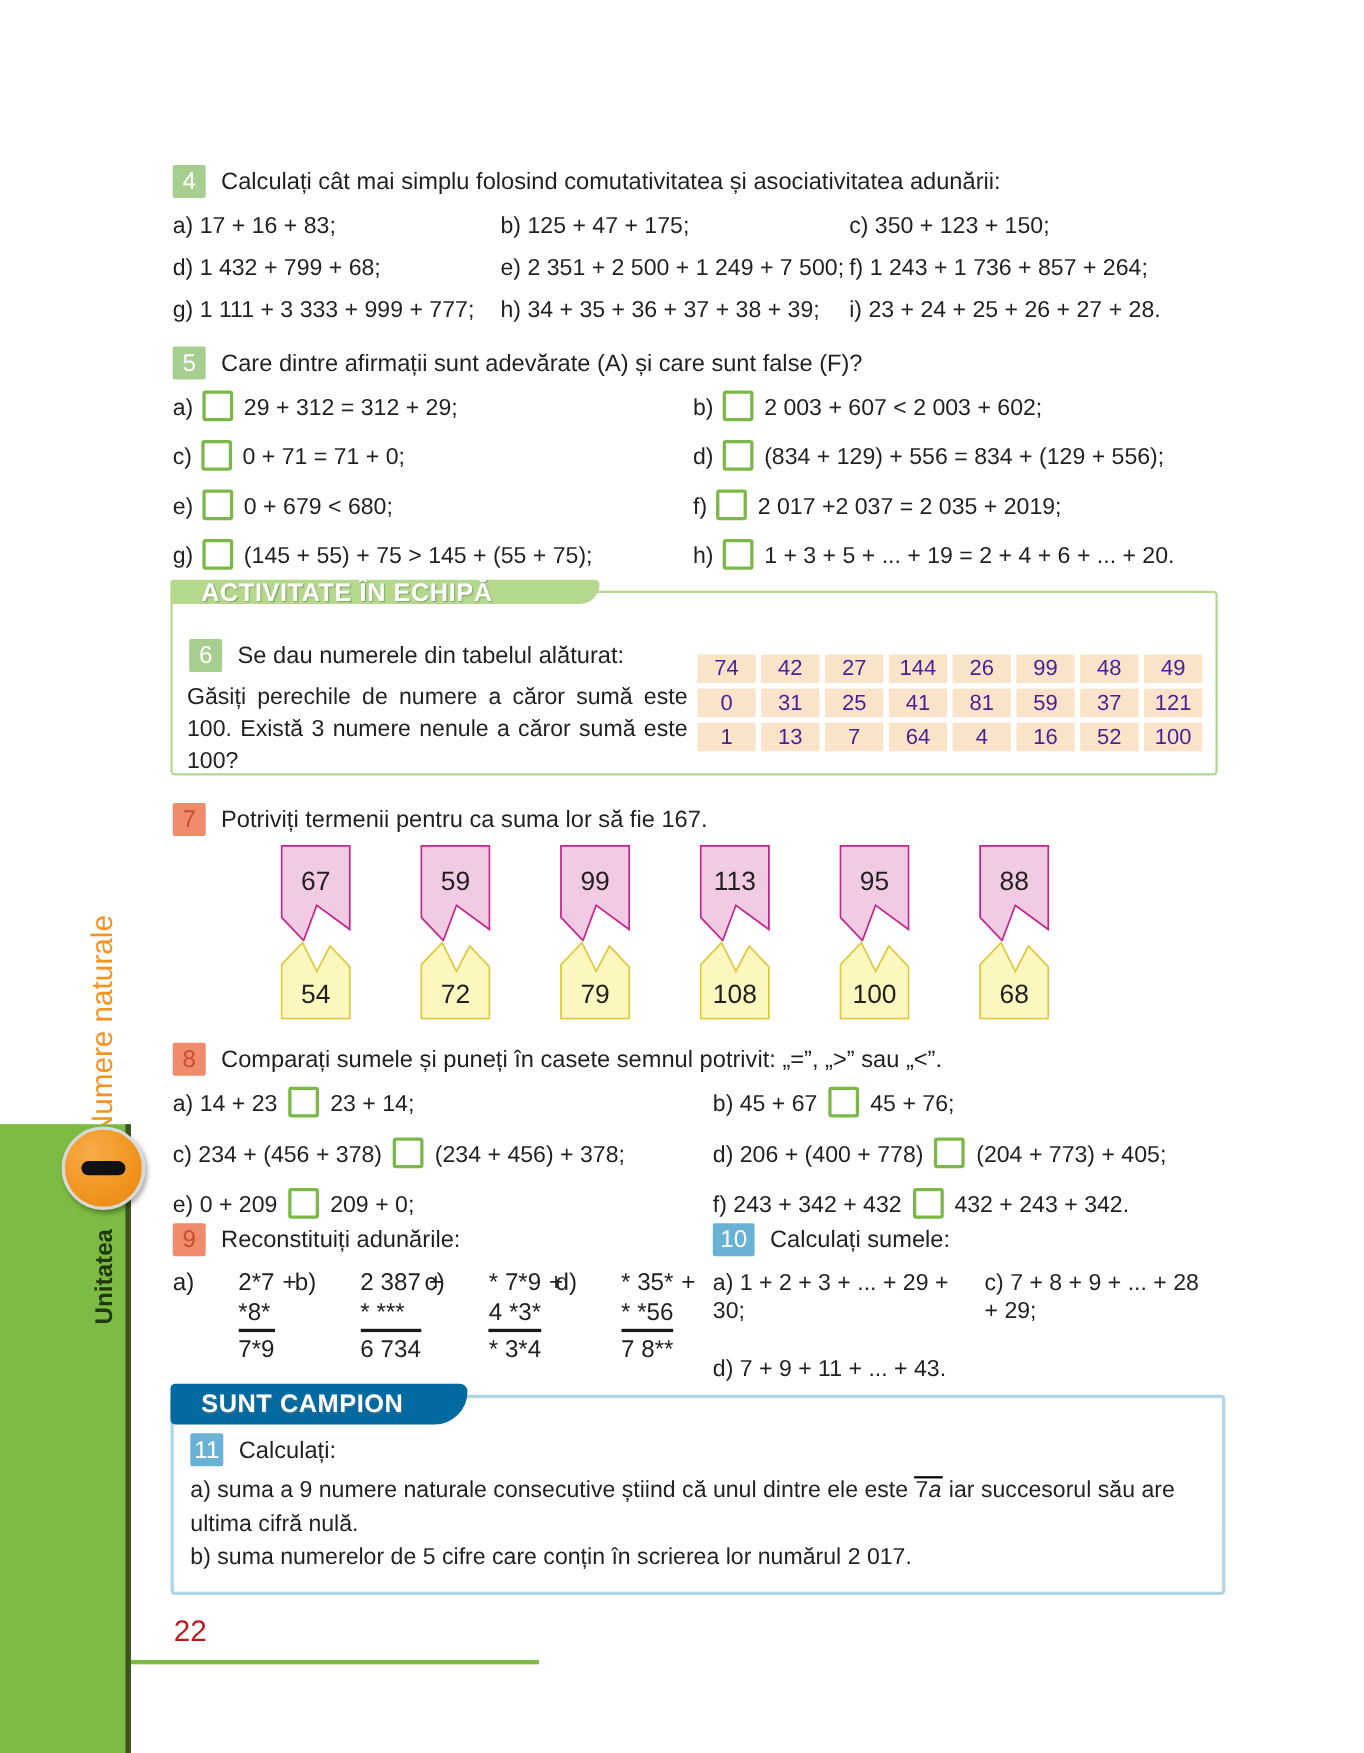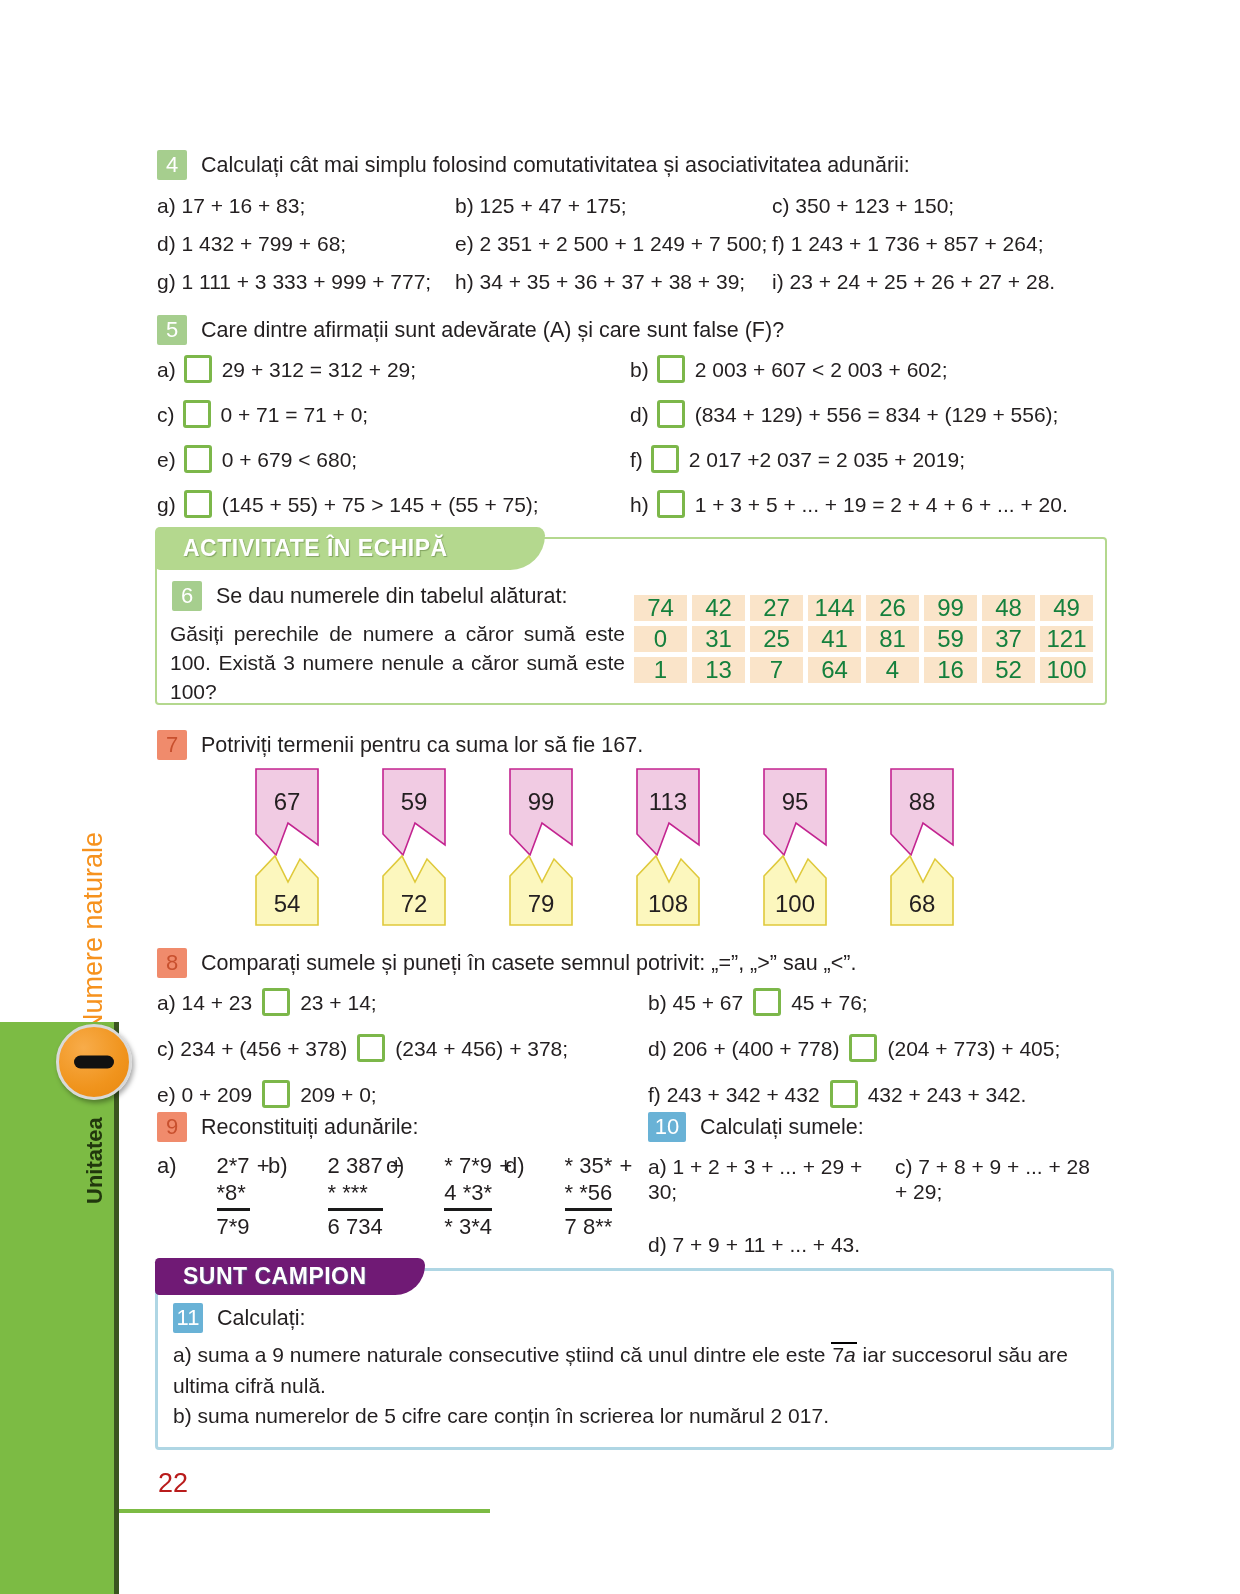--- a/index.html
+++ b/index.html
@@ -34,28 +34,28 @@
   .grid10 { display:grid; grid-template-columns:247px 1fr; row-gap:28px; }
   
   .team-box { left:155px; top:537px; width:948px; height:164px;
     border:2px solid #b4d88e; border-radius:4px; background:#ffffff; }
   .tab {
     position:absolute; display:flex; align-items:center; padding-left:28px;
     color:#ffffff; font-weight:bold; letter-spacing:0.5px; font-size:23px;
     border-radius:6px 10px 42px 6px;
     text-shadow:1px 1px 1px rgba(90,120,60,0.55);
   }
-  .tab.green { left:-2px; top:-12px; width:362px; height:43px; background:#b4d88e; }
-  .tab.blue  { left:-3px; top:-13px; width:242px; height:37px; background:#701a75;
+  .tab.green { left:-2px; top:-12px; width:362px; height:22px; background:#b4d88e; }
+  .tab.blue  { left:-3px; top:-13px; width:242px; height:37px; background:#0369a1;
     text-shadow:1px 1px 1px rgba(80,120,140,0.55); }
   .num-table { position:absolute; right:12px; top:56px;
     display:grid; grid-template-columns:repeat(8,53px); gap:5px; }
   .num-table .cell {
     height:26px; background:#fae4c9; display:flex; align-items:center;
-    justify-content:center; font-size:24px; color:#15803d;
+    justify-content:center; font-size:20px; color:#4c1d95;
   }
   
   .flags { left:255px; top:768px; display:flex; gap:63px; }
   .flag-col { width:64px; display:flex; flex-direction:column; align-items:center; }
   .flag { position:relative; width:64px; }
   .flag span {
     position:absolute; left:0; width:100%; text-align:center;
     font-size:24px; color:#231f20;
   }
   .flag.pink span { top:20px; }

